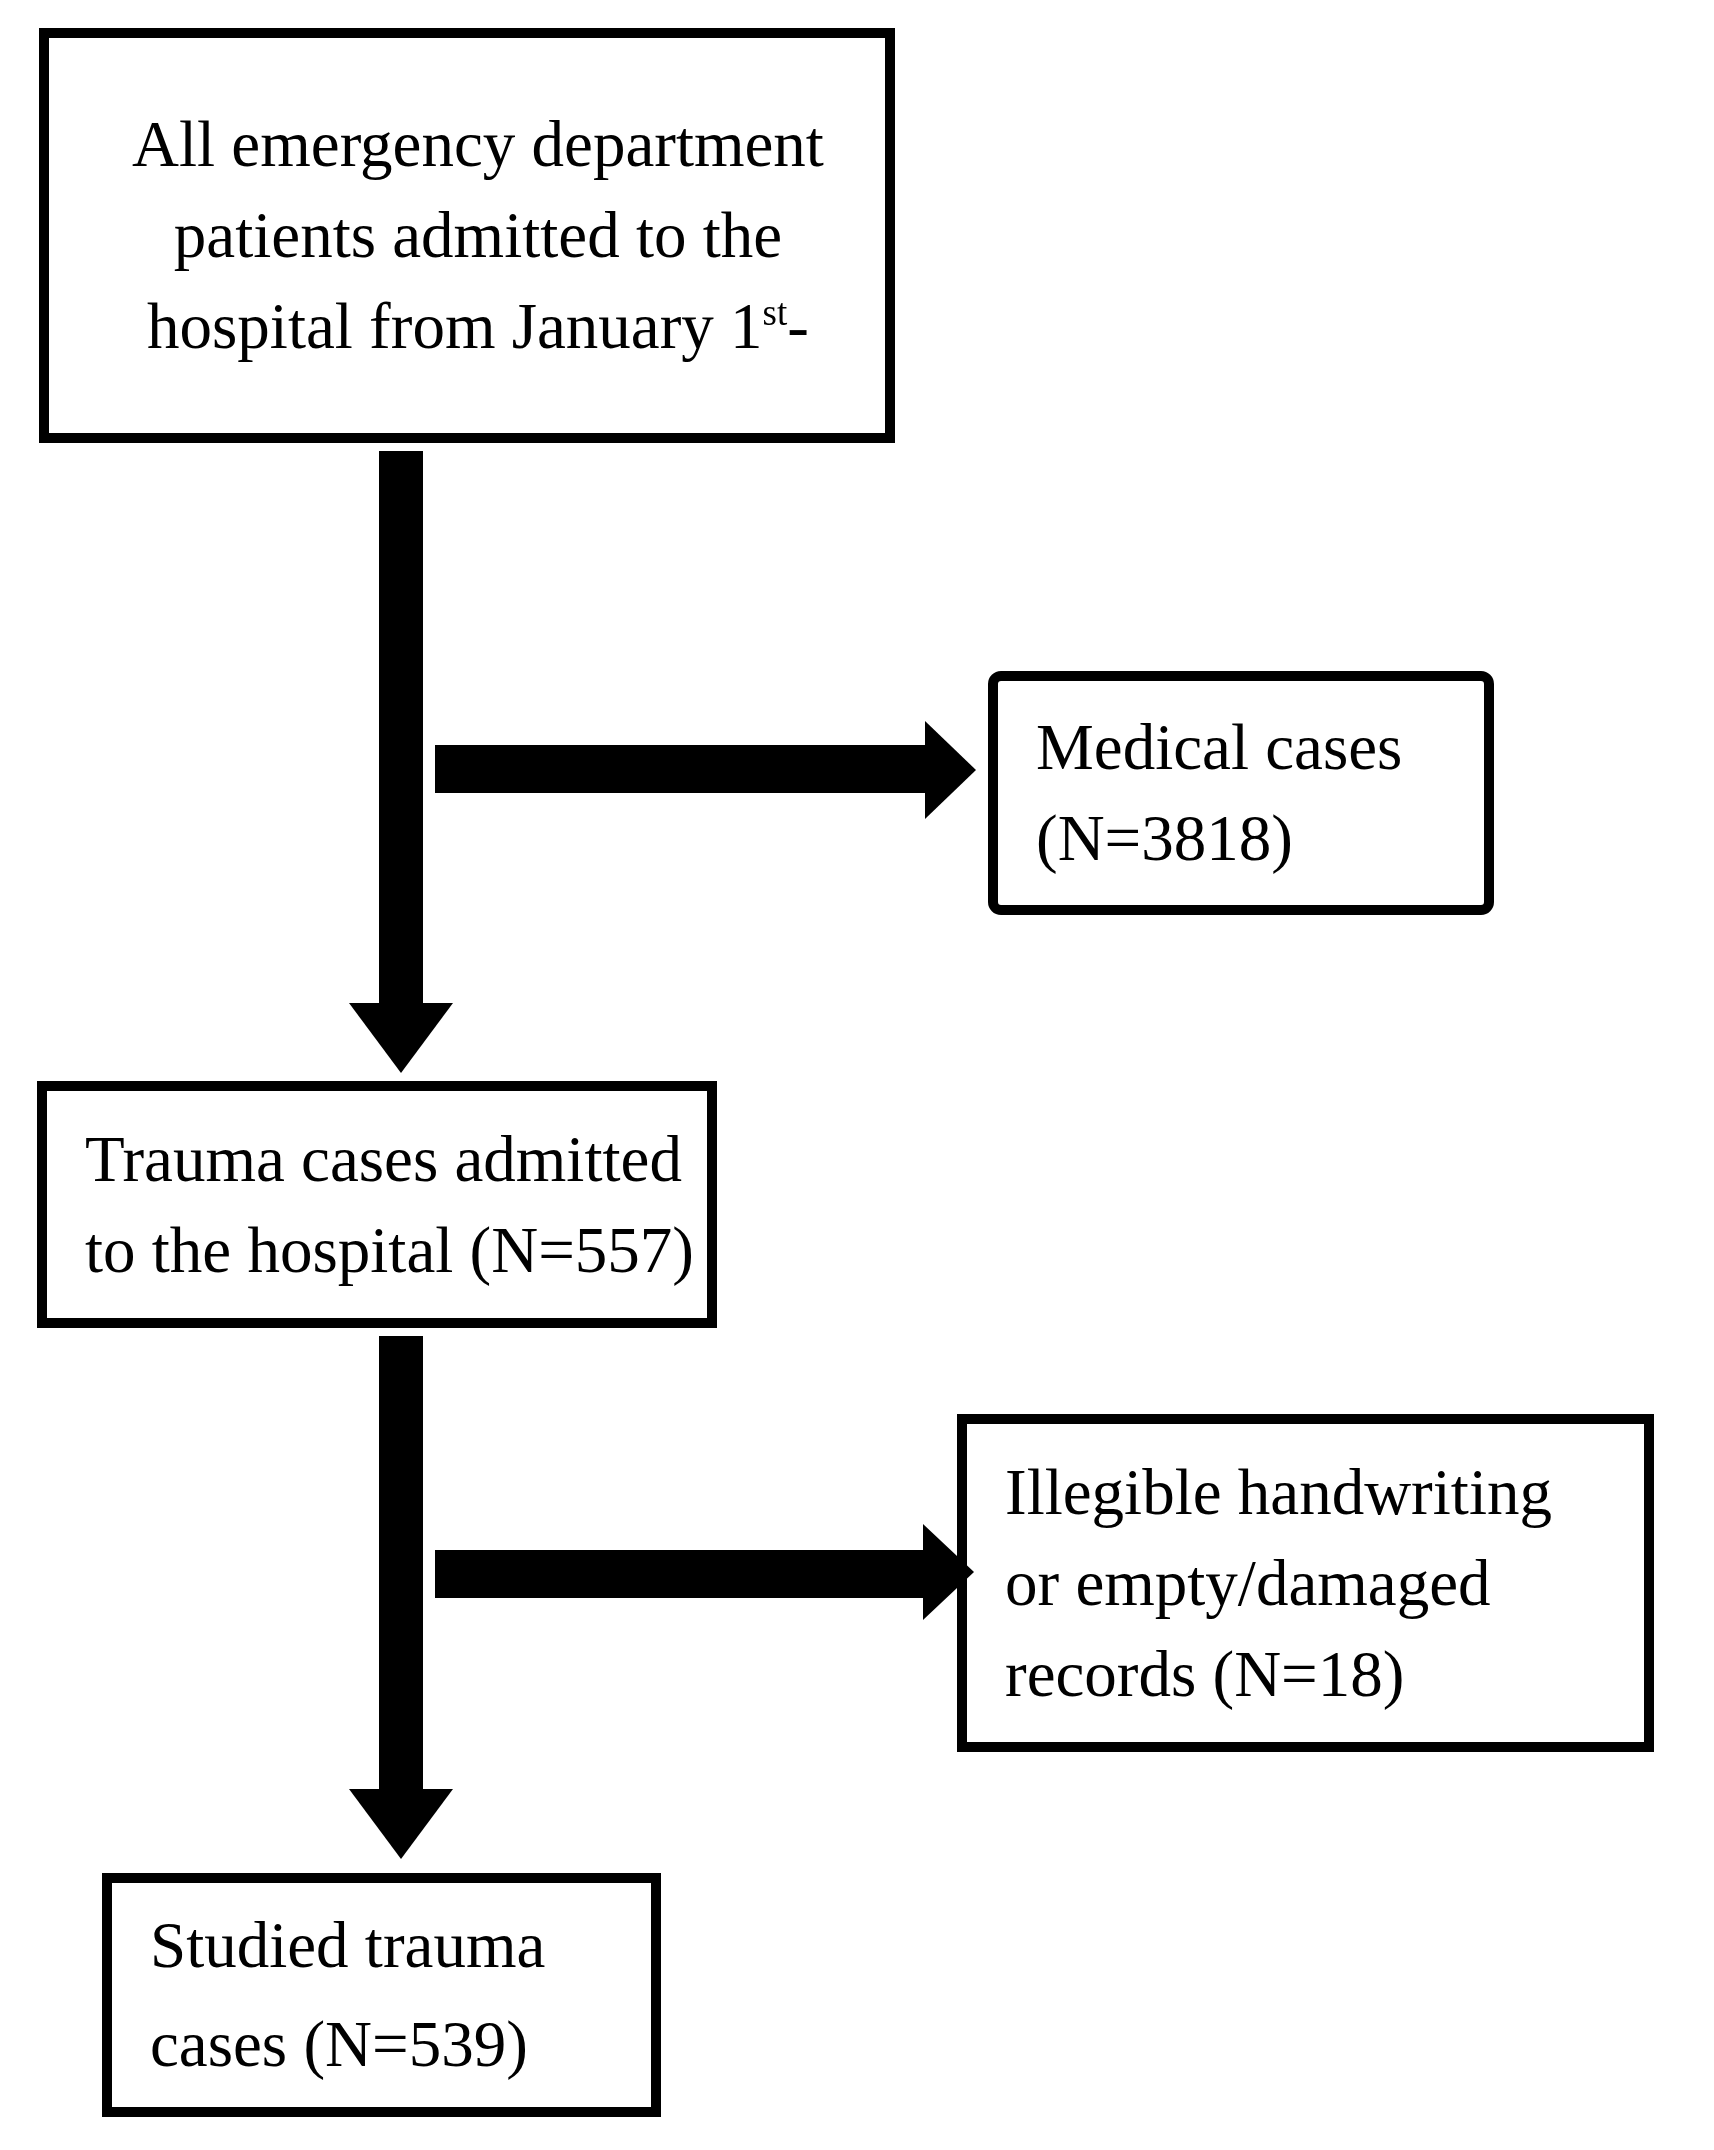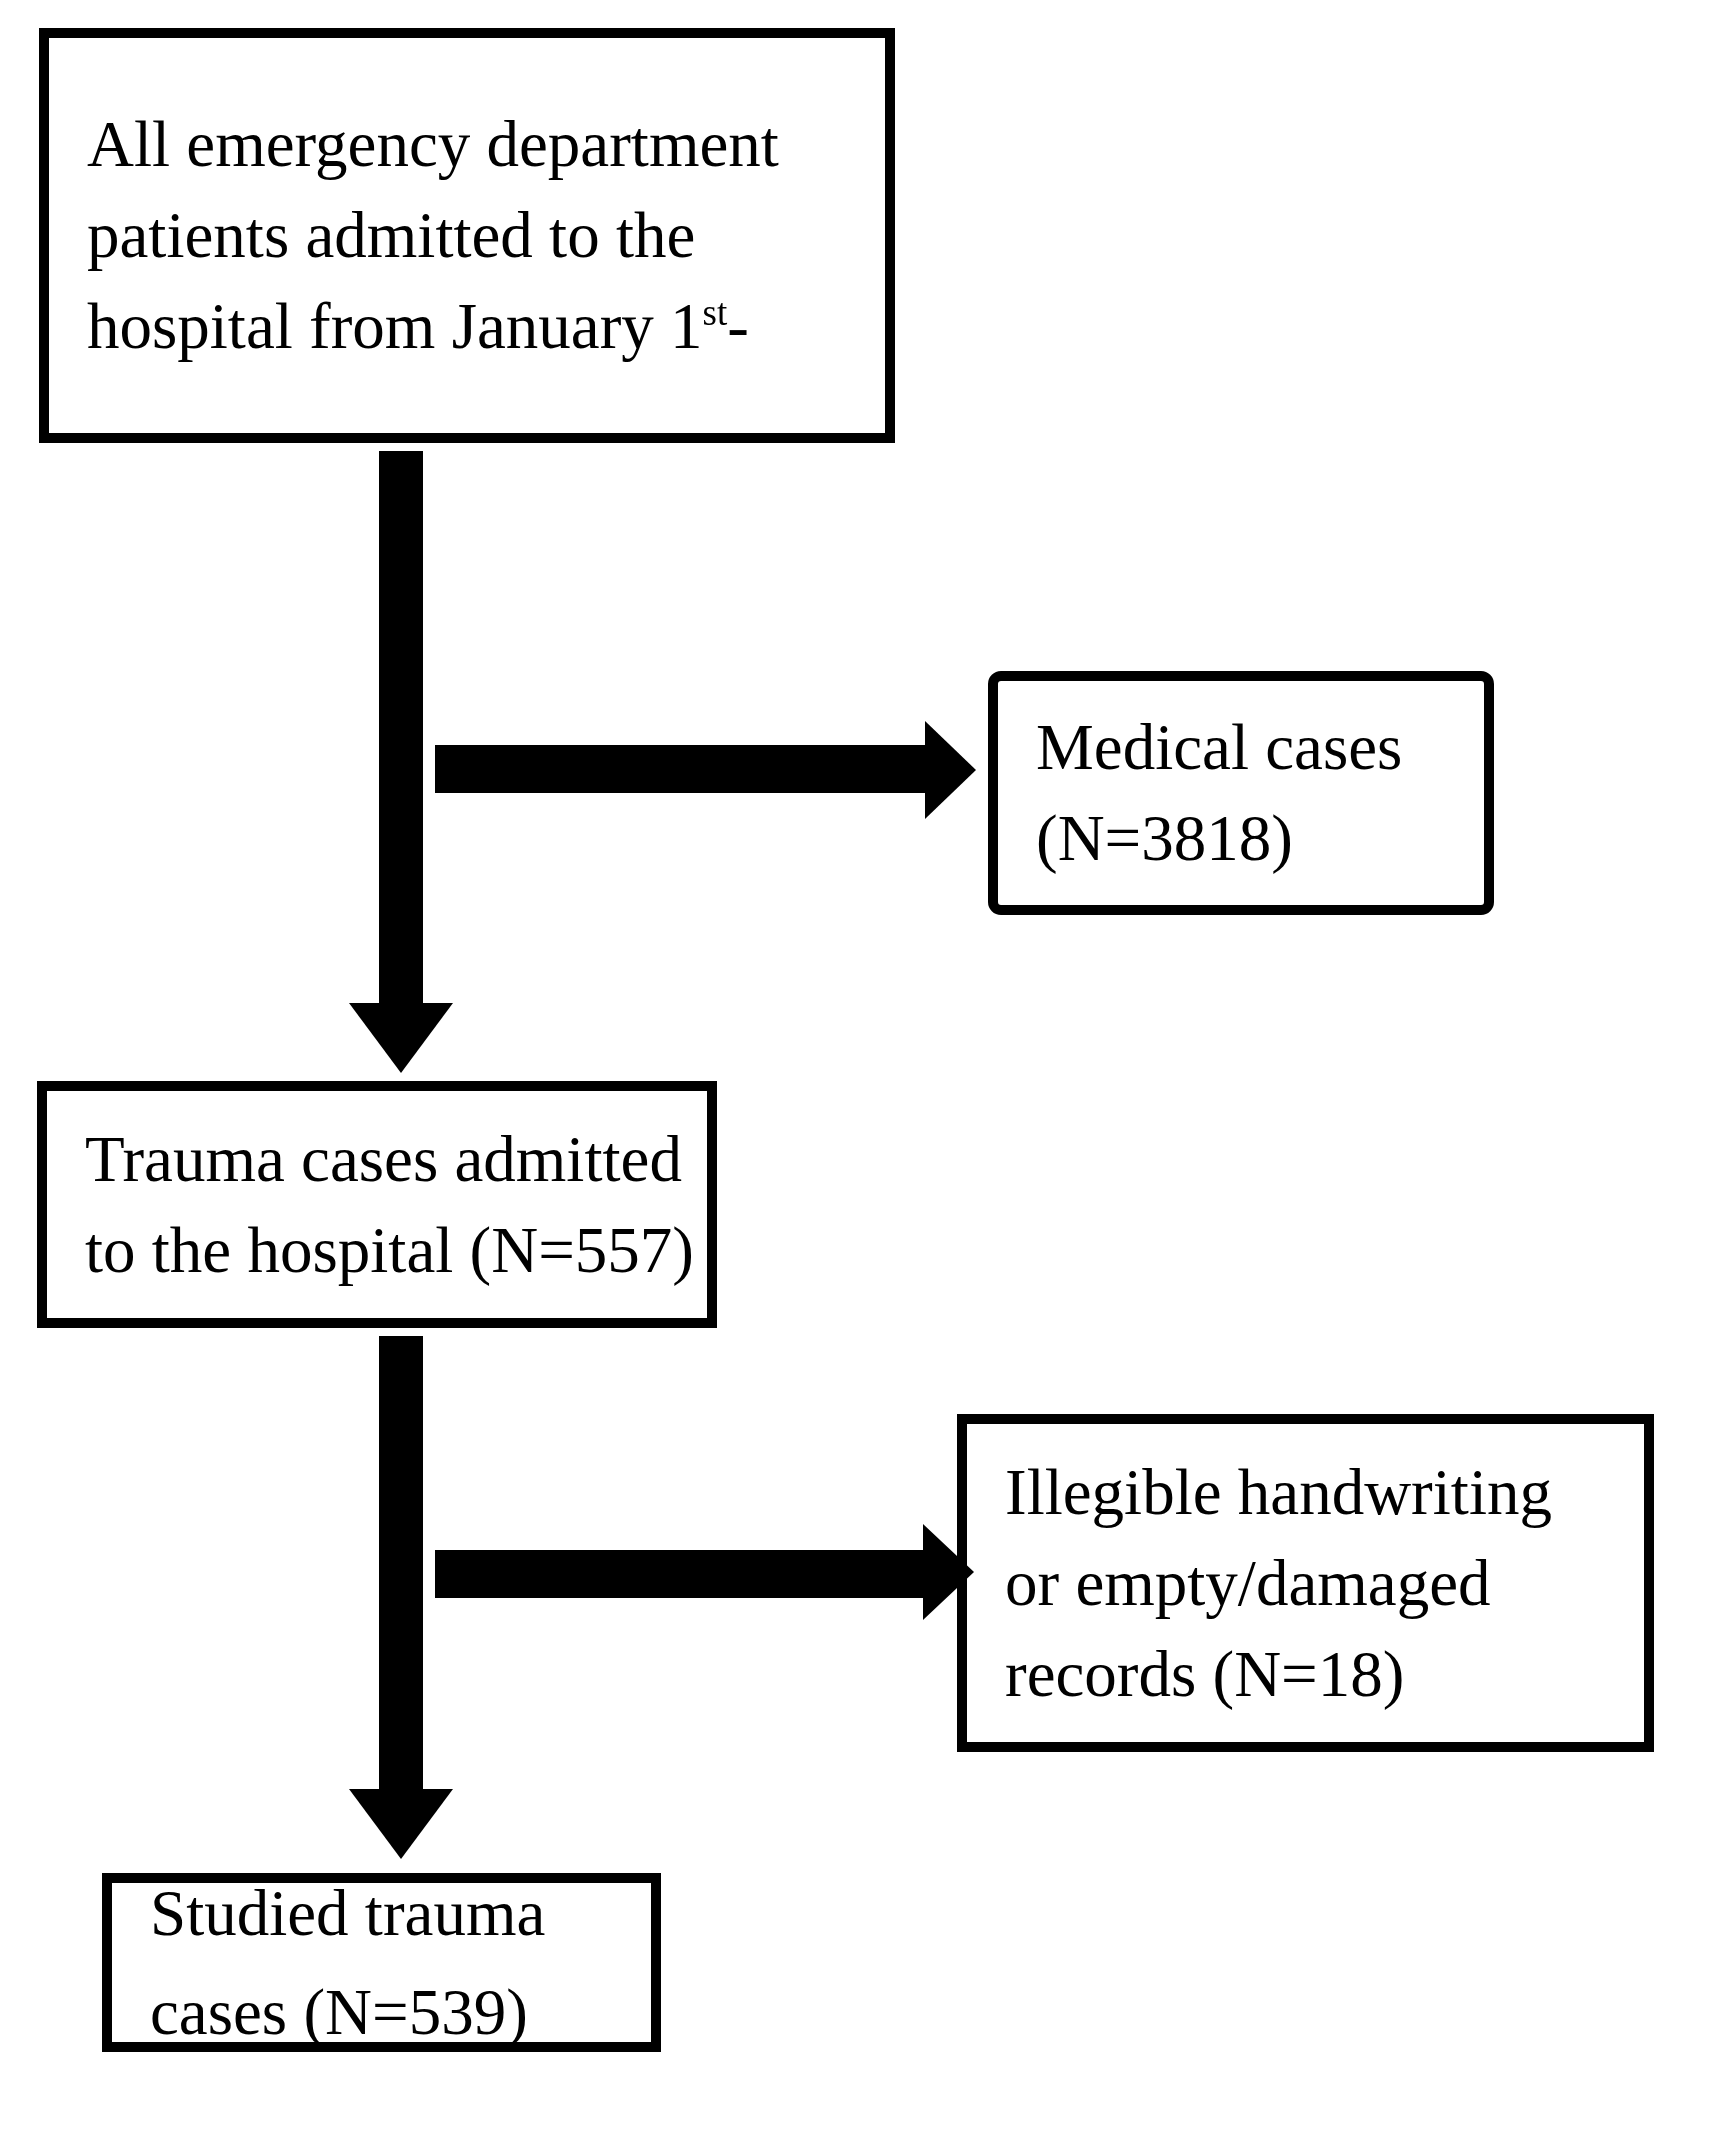--- a/index.html
+++ b/index.html
@@ -52,25 +52,25 @@
   .head-right {
     position: absolute;
     width: 0;
     height: 0;
     border-top: 49px solid transparent;
     border-bottom: 49px solid transparent;
     border-left: 51px solid #000000;
   }
 
   
-  #box-ed        { left: 39px;   top: 28px;   width: 856px; height: 415px; }
+  #box-ed        { left: 39px;   top: 28px;   width: 856px; height: 415px; align-items: center; }
   #box-medical   { left: 988px; top: 671px;  width: 506px;  height: 244px; border-radius: 13px; }
   #box-trauma    { left: 37px;   top: 1081px; width: 680px;  height: 247px; }
   #box-illegible { left: 957px; top: 1414px; width: 697px;  height: 338px; }
-  #box-studied   { left: 102px;  top: 1873px; width: 559px;  height: 179px; gap: 8px; }
+  #box-studied   { left: 102px;  top: 1873px; width: 559px;  height: 244px; gap: 8px; }
 
   
   #arrow1-shaft  { left: 379px; top: 451px;  width: 44px;  height: 553px; }
   #arrow1-head   { left: 349px; top: 1003px; }
   
   #branch1-shaft { left: 435px; top: 745px;  width: 490px; height: 48px; }
   #branch1-head  { left: 925px; top: 721px; }
 
   
   #arrow2-shaft  { left: 379px; top: 1336px; width: 44px;  height: 454px; }

